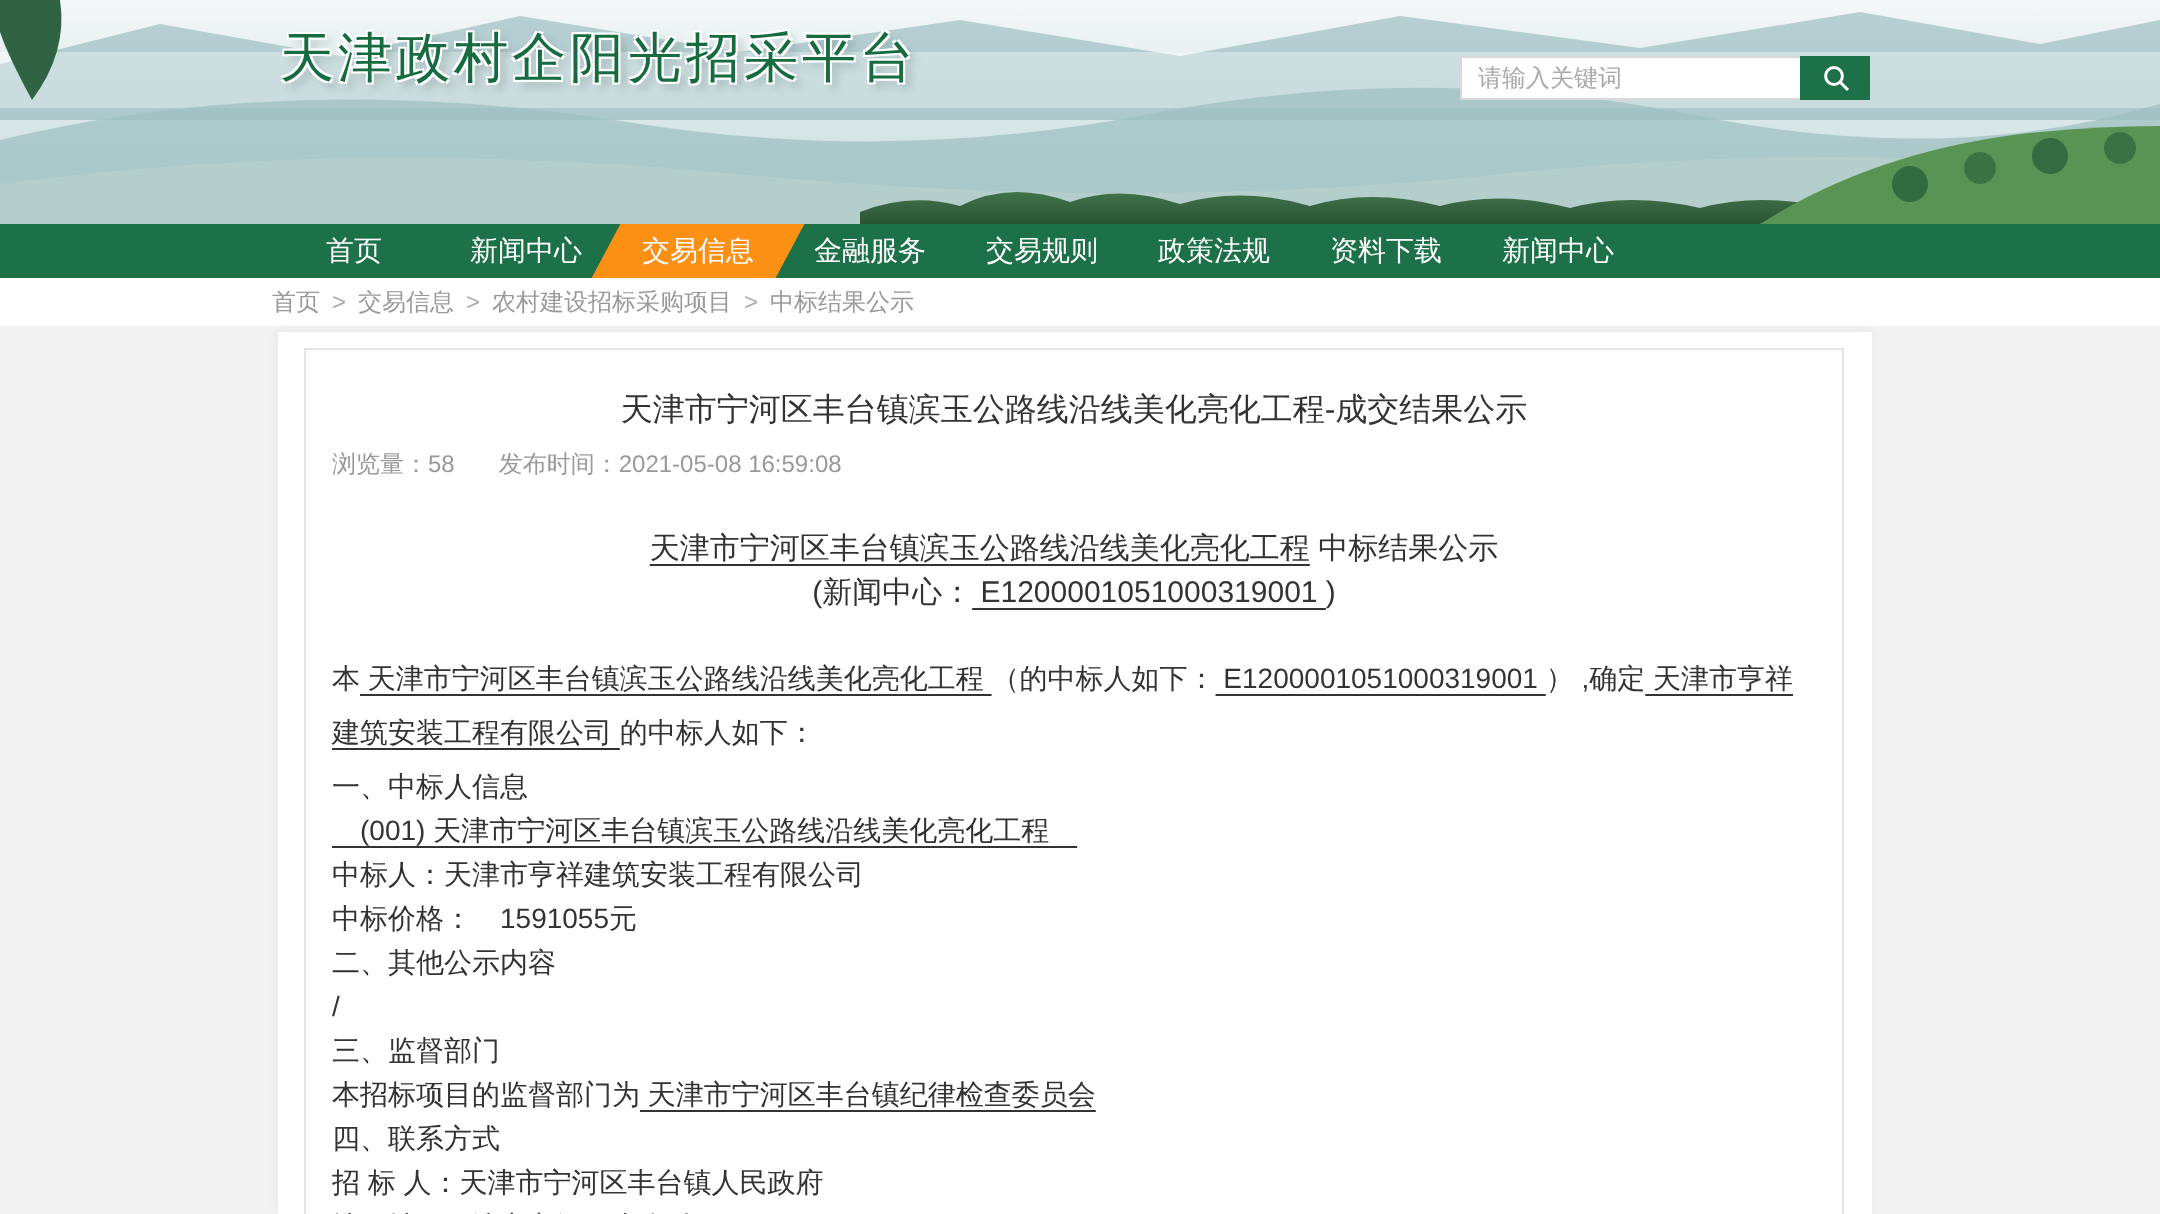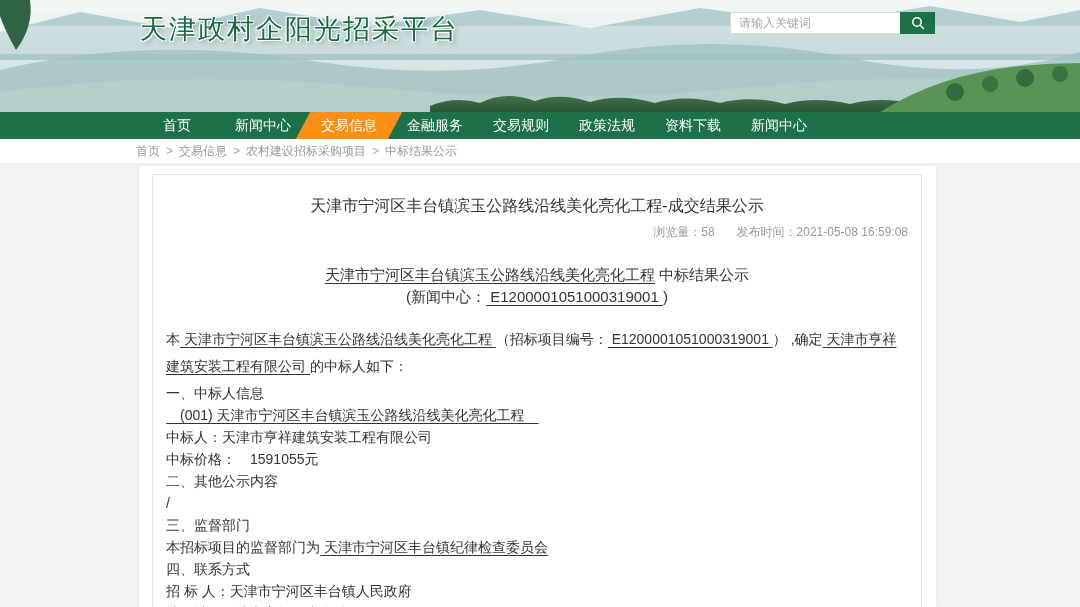--- a/index.html
+++ b/index.html
@@ -17,21 +17,21 @@
 
   
   .hero{position:absolute;left:0;top:0;width:1080px;height:112px;overflow:hidden;}
   .hero-bg{position:absolute;left:0;top:0;width:100%;height:100%;display:block;}
   .site-title{
     position:absolute;left:140px;top:11px;
     font-size:27px;font-weight:normal;letter-spacing:2px;
     color:var(--title-green);
     text-shadow:-1px -1px 0 #fff,1px -1px 0 #fff,-1px 1px 0 #fff,1px 1px 0 #fff,3px 3px 4px rgba(60,90,80,.35);
   }
-  .searchbar{position:absolute;left:730px;top:12px;height:22px;display:flex;align-items:center;}
+  .searchbar{position:absolute;left:730px;top:28px;height:22px;display:flex;align-items:center;}
   .search-input{
     width:170px;height:22px;border:1px solid #d8d8d8;border-right:none;
     background:#fff;padding:0 8px;font-size:12px;color:#666;outline:none;
     font-family:"Liberation Sans","DejaVu Sans",sans-serif;
   }
   .search-input::placeholder{color:#a9a9a9;}
   .search-btn{
     width:35px;height:22px;border:none;background:var(--nav-green);
     display:flex;align-items:center;justify-content:center;cursor:pointer;padding:0;
   }
@@ -66,21 +66,21 @@
   }
   .inner-box{
     position:absolute;left:13px;right:14px;top:8px;bottom:-2px;
     border:1px solid var(--border-gray);background:#fff;
     padding:0 13px;overflow:hidden;
   }
   .art-title{
     margin-top:20px;text-align:center;font-size:16px;font-weight:400;
     color:var(--text-dark);line-height:21px;
   }
-  .meta{margin-top:9px;text-align:right;font-size:12px;color:var(--meta-gray);line-height:15px;}
+  .meta{margin-top:9px;text-align:left;font-size:12px;color:var(--meta-gray);line-height:15px;}
   .meta .meta-gap{display:inline-block;width:22px;}
   .subtitle{margin-top:24px;text-align:center;font-size:15px;color:var(--text-dark);}
   .sub-line{line-height:22px;}
   .paragraph{margin-top:18px;font-size:14px;color:var(--text-dark);line-height:27px;text-align:left;}
   .body-lines{margin-top:2px;}
   .line{font-size:14px;color:var(--text-dark);line-height:22px;white-space:pre-wrap;}
   .u{text-decoration:underline;text-underline-offset:3px;}
 </style>
 </head>
 <body>
@@ -150,21 +150,21 @@
 
         <div class="meta">
           <span>浏览量：</span><span>58</span><span class="meta-gap"></span><span>发布时间：</span><span>2021-05-08 16:59:08</span>
         </div>
 
         <div class="subtitle">
           <div class="sub-line"><span class="u">天津市宁河区丰台镇滨玉公路线沿线美化亮化工程</span><span> 中标结果公示</span></div>
           <div class="sub-line"><span>(新闻中心：</span><span class="u"> E1200001051000319001 </span><span>)</span></div>
         </div>
 
-        <p class="paragraph"><span>本</span><span class="u"> 天津市宁河区丰台镇滨玉公路线沿线美化亮化工程 </span><span>（招标项目编号：</span><span class="u"> E1200001051000319001 </span><span>） ,确定</span><span class="u"> 天津市亨祥建筑安装工程有限公司 </span><span>的中标人如下：</span></p>
+        <p class="paragraph"><span>本</span><span class="u"> 天津市宁河区丰台镇滨玉公路线沿线美化亮化工程 </span><span>（的中标人如下：</span><span class="u"> E1200001051000319001 </span><span>） ,确定</span><span class="u"> 天津市亨祥建筑安装工程有限公司 </span><span>的中标人如下：</span></p>
 
         <div class="body-lines">
             <div class="line"><span>一、中标人信息</span></div>
             <div class="line"><span class="u">　(001) 天津市宁河区丰台镇滨玉公路线沿线美化亮化工程　</span></div>
             <div class="line"><span>中标人：天津市亨祥建筑安装工程有限公司</span></div>
             <div class="line"><span>中标价格：　1591055元</span></div>
             <div class="line"><span>二、其他公示内容</span></div>
             <div class="line"><span>/</span></div>
             <div class="line"><span>三、监督部门</span></div>
             <div class="line"><span>本招标项目的监督部门为</span><span class="u"> 天津市宁河区丰台镇纪律检查委员会</span></div>

